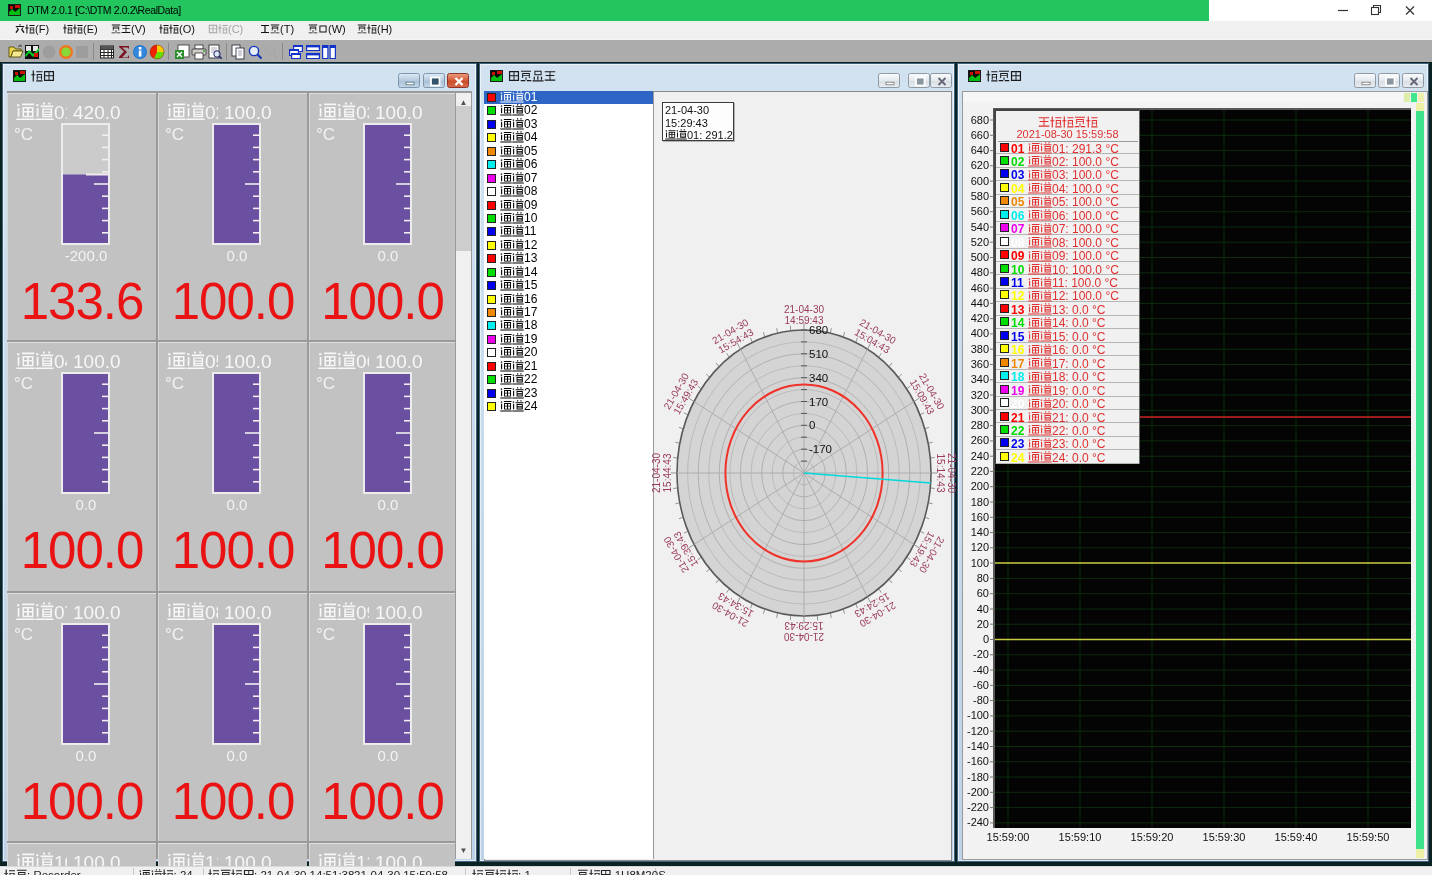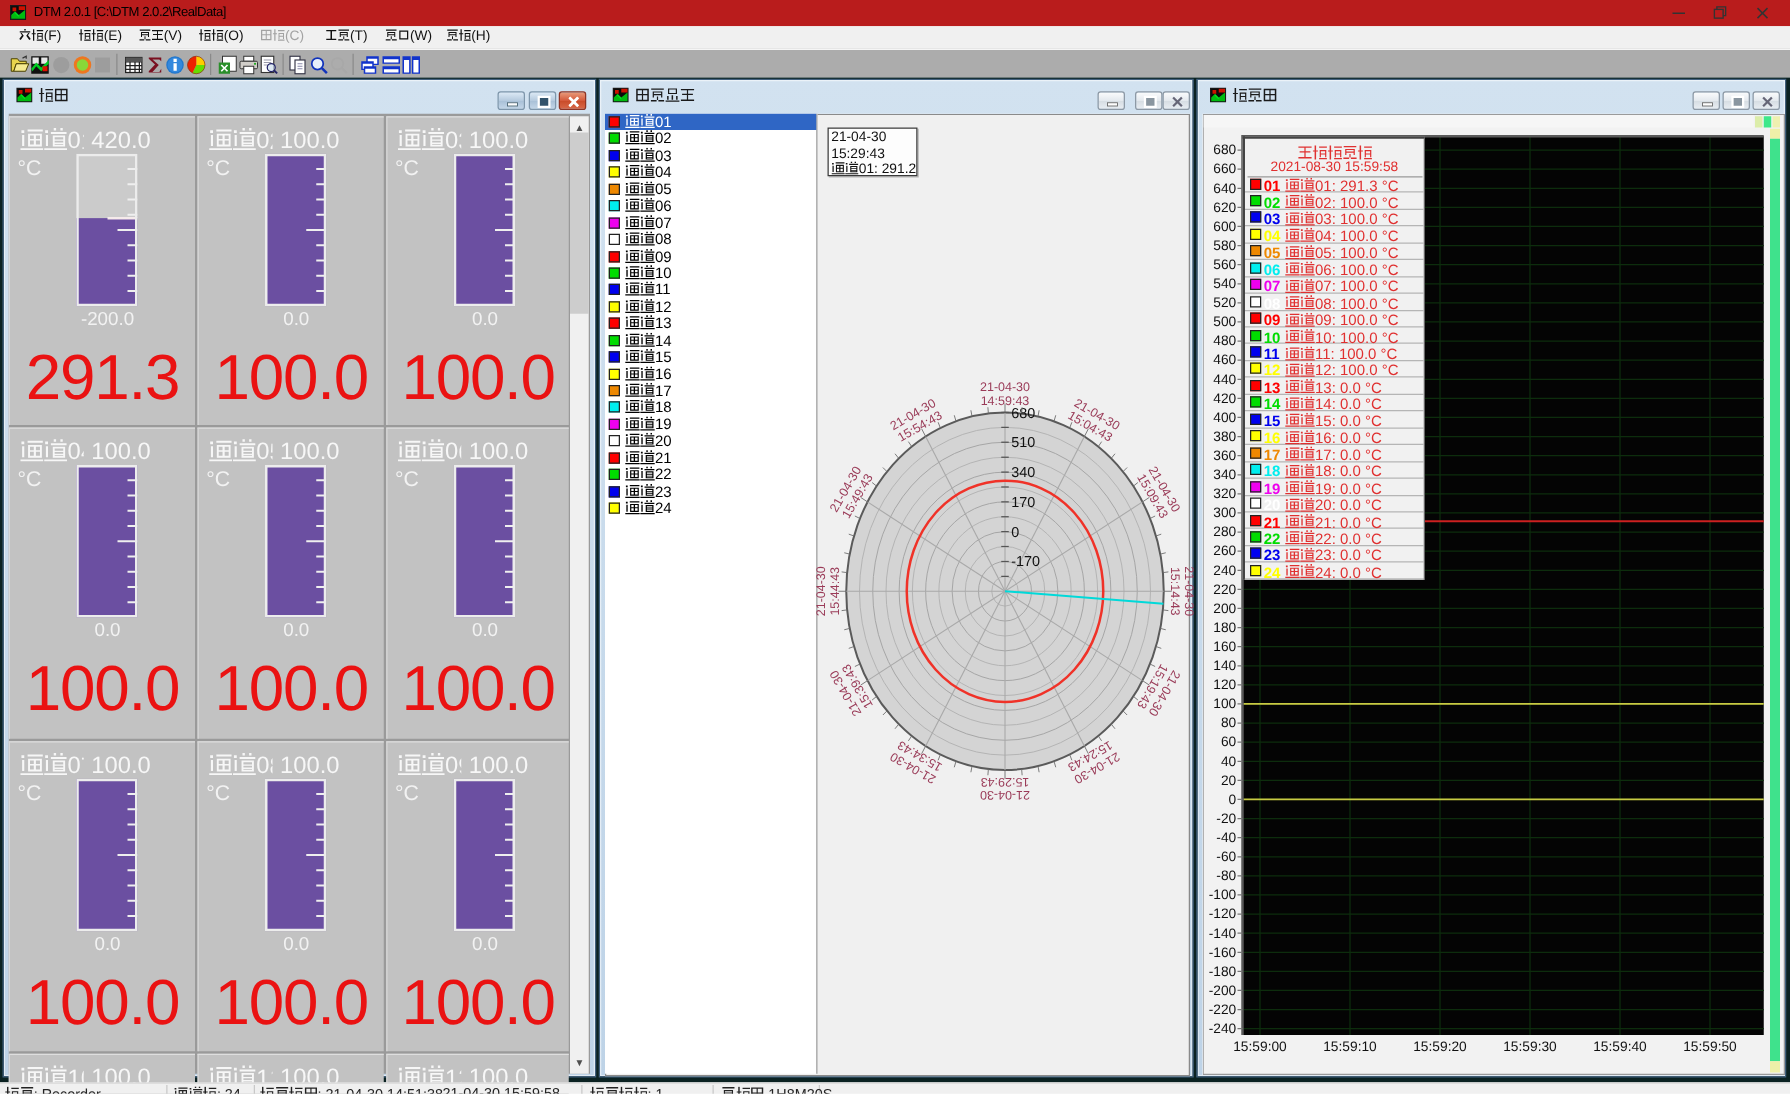--- a/index.html
+++ b/index.html
@@ -1,18 +1,18 @@
 <!DOCTYPE html>
 <html><head><meta charset="utf-8"><style>
 *{margin:0;padding:0;box-sizing:border-box}
 html,body{width:1432px;height:875px;overflow:hidden;background:#fff;font-family:"Liberation Sans",sans-serif}
 #app{position:absolute;inset:0}
 .z{display:inline-block;width:1em;height:1em;vertical-align:-0.13em;fill:currentColor}
 
-#tbar{position:absolute;left:0;top:0;width:1432px;height:21px;background:#b91c1c}
+#tbar{position:absolute;left:0;top:0;width:1209px;height:21px;background:#22c55e}
 #tbar .txt{position:absolute;left:27px;top:4px;font-size:10.5px;letter-spacing:-0.4px;color:#000}
 #appico{position:absolute;left:8px;top:4px;width:13px;height:12px}
 .wbtn{position:absolute;top:0;height:21px;width:34px;color:#222}
 
 #menu{position:absolute;left:0;top:21px;width:1432px;height:18px;background:#f0f0f0;font-size:11px;color:#111}#menu .z{width:10px;height:10px}
 #menu span{position:absolute;top:2px}
 
 #tools{position:absolute;left:0;top:39px;width:1432px;height:23px;background:#acacac;border-top:1px solid #f5f5f5}
 .tico{position:absolute;top:4px;width:16px;height:16px}
 .tsep{position:absolute;top:3px;width:1px;height:17px;background:#8a8a8a}
@@ -293,21 +293,21 @@
               <line x1="41" y1="48.8" x2="49" y2="48.8" stroke="#efefef" stroke-width="1.6"></line>
               <line x1="33" y1="61.0" x2="49" y2="61.0" stroke="#efefef" stroke-width="1.6"></line>
               <line x1="41" y1="73.2" x2="49" y2="73.2" stroke="#efefef" stroke-width="1.6"></line>
               <line x1="41" y1="85.4" x2="49" y2="85.4" stroke="#efefef" stroke-width="1.6"></line>
               <line x1="41" y1="97.6" x2="49" y2="97.6" stroke="#efefef" stroke-width="1.6"></line>
               <line x1="41" y1="109.8" x2="49" y2="109.8" stroke="#efefef" stroke-width="1.6"></line>
               <line x1="25" y1="51.5" x2="49" y2="51.5" stroke="#f5eaea" stroke-width="2"></line>
               <rect x="1" y="1" width="47" height="120" fill="none" stroke="#ececec" stroke-width="2"></rect>
             </svg>
             <div class="cbot">-200.0</div>
-            <div class="cred">291.3</div>
+            <div class="cred">133.6</div>
           </div>
 <div class="cell" style="left:151px;top:2px;height:247px">
             <div class="chead"><svg class="z">
                 <use href="#tong"></use>
               </svg><svg class="z">
                 <use href="#dao"></use>
               </svg>0<span class="clipd">2</span><span class="cmax">100.0</span></div>
             <div class="cunit">°C</div>
             <svg style="position:absolute;left:53px;top:29px" width="49" height="122">
               <rect x="0" y="0" width="49" height="122" fill="#cbcbcb"></rect>

